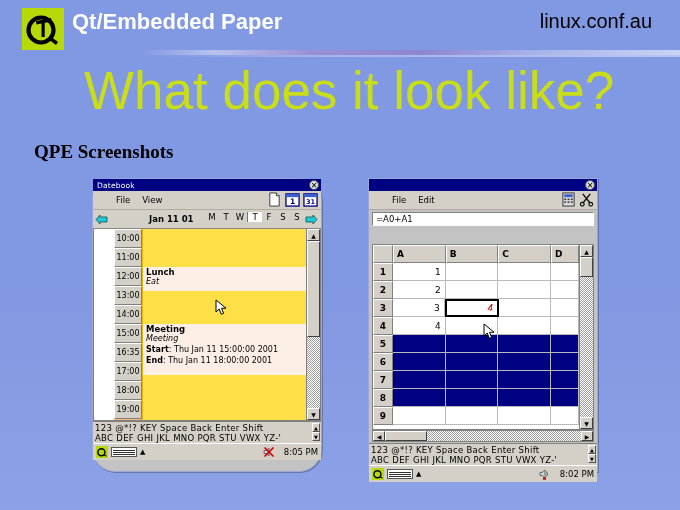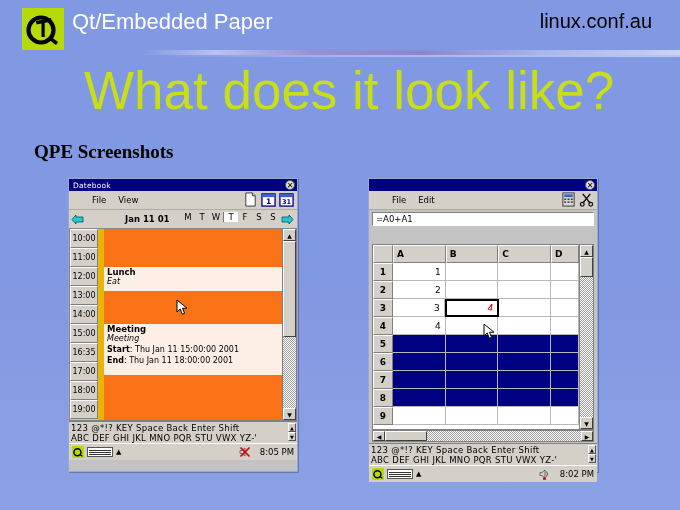--- a/index.html
+++ b/index.html
@@ -14,21 +14,21 @@
     background:linear-gradient(180deg,#8198e2 0%,#8198e2 55%,#8ba2e6 100%);
   }
 
   
   .hdr-logo{
     position:absolute;left:22px;top:8px;width:42px;height:42px;
     background:#b7d907;display:flex;align-items:center;justify-content:center;
   }
   .hdr-title{
     position:absolute;left:72px;top:9px;
-    font-size:22px;color:#ffffff;letter-spacing:0px;white-space:nowrap;
+    font-size:22px;color:#ffffff;letter-spacing:0px;white-space:nowrap;font-weight:bold;
   }
   .hdr-right{
     position:absolute;right:28px;top:10px;
     font-size:20px;color:#000000;white-space:nowrap;
   }
   .hdr-rule{
     position:absolute;left:140px;top:50px;width:540px;height:5px;
     background:linear-gradient(90deg,#8198e2 0%,#b9c2ef 14%,#9a8fd4 32%,#8c86cf 52%,#a9b4ea 74%,#c9d3f4 100%);
   }
   .hdr-rule2{
@@ -51,21 +51,21 @@
 
   
   .pda{
     position:absolute;width:228px;height:292px;
     background:#c3c3c3;
     border:1px solid #9aa6d8;
     box-shadow:1px 1px 0 rgba(0,0,0,.25);
     font-family:"DejaVu Sans", sans-serif;
     font-size:8px;color:#000;
   }
-  #pda-left{left:68px;top:178px;}
+  #pda-left{left:92px;top:178px;border-radius:23px;}
   #pda-right{left:368px;top:178px;}
 
   .titlebar{
     height:12px;background:#000082;color:#ffffff;
     display:flex;align-items:center;
     padding:0 2px;font-size:7.5px;position:relative;
   }
   .titlebar .tb-text{padding-left:2px;letter-spacing:.2px;}
   .tb-close{
     position:absolute;right:2px;top:1px;width:10px;height:10px;
@@ -93,27 +93,27 @@
   .daynames{position:absolute;left:112px;top:2px;width:100px;display:flex;gap:0px;}
   .daynames span{width:14px;text-align:center;font-size:8.5px;}
   .daynames span.sel{background:#ffffff;border-left:1px solid #777;}
 
   
   .dbbody{
     position:relative;height:192px;background:#ffffff;
     border:1px solid #808080;border-top:none;box-sizing:border-box;
     display:flex;overflow:hidden;
   }
-  .timecol{width:28px;background:#fdba74;flex:0 0 28px;}
+  .timecol{width:28px;background:#fdba74;flex:0 0 28px;margin-left:20px;}
   .timecell{
     height:19px;box-sizing:border-box;
     border:1px solid #ffffff;border-right-color:#808080;border-bottom-color:#808080;
     background:#d4d0c8;font-size:8px;display:flex;align-items:center;justify-content:center;
   }
-  .eventcol{flex:1;position:relative;background:#f97316;border-left:6px solid #eab308;}
+  .eventcol{flex:1;position:relative;background:#fde047;border-left:1px solid #eab308;}
   .evt{
     position:absolute;left:0;right:0;background:#fdeee6;
     padding:0 3px;box-sizing:border-box;overflow:hidden;
   }
   .evt .t{font-weight:bold;font-size:8.5px;line-height:10px;}
   .evt .d{font-style:italic;font-size:8px;line-height:10px;}
   .evt .l{font-size:8px;line-height:11px;}
   .evt .l b{font-weight:bold;}
   .vscroll{
     width:13px;flex:0 0 13px;background:#d4d0c8;position:relative;

